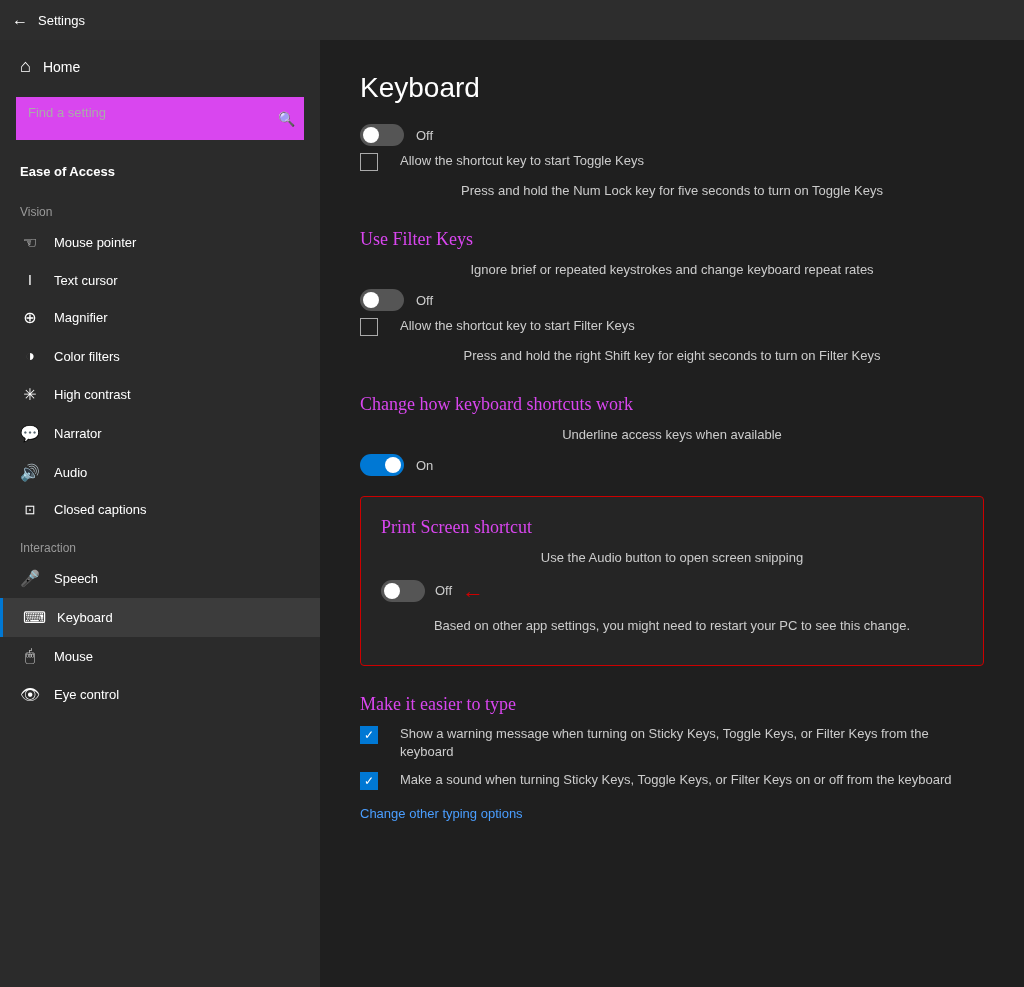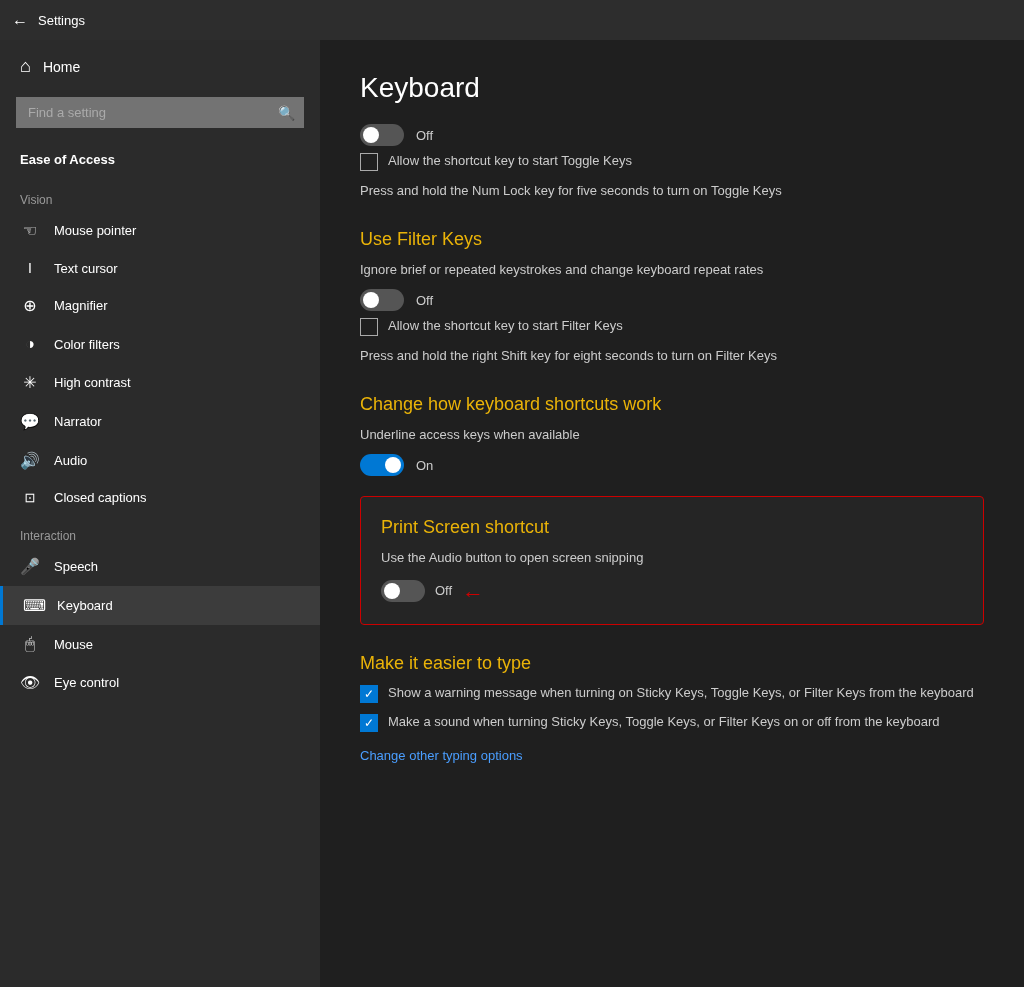--- a/index.html
+++ b/index.html
@@ -57,24 +57,24 @@
       padding: 16px 20px;
       cursor: pointer;
     }
     .sidebar-home .home-icon { font-size: 18px; }
     .search-box {
       margin: 4px 16px 16px;
       position: relative;
     }
     .search-box input {
       width: 100%;
-      background: #737373;
+      background: #d946ef;
       border: none;
       color: #ffffff;
-      padding: 8px 36px 8px 12px;
+      padding: 8px 36px 20px 12px;
       font-size: 13px;
       outline: none;
     }
     .search-box input::placeholder { color: #aaa; }
     .search-icon-btn {
       position: absolute;
       right: 8px;
       top: 50%;
       transform: translateY(-50%);
       color: #aaa;
@@ -149,21 +149,21 @@
       position: absolute;
       top: 3px;
     }
     .toggle.off .toggle-thumb { left: 3px; }
     .toggle.on .toggle-thumb { right: 3px; }
     .toggle-label { font-size: 13px; color: #cccccc; }
     
     .checkbox-row {
       display: flex;
       align-items: flex-start;
-      gap: 10px;
+      gap: 22px;
       margin-bottom: 10px;
     }
     .checkbox {
       width: 18px;
       height: 18px;
       border: 1px solid #aaa;
       background: transparent;
       flex-shrink: 0;
       margin-top: 1px;
       display: flex;
@@ -177,29 +177,31 @@
     .checkbox.checked::after {
       content: '✓';
       color: white;
       font-size: 12px;
     }
     .checkbox-text { font-size: 13px; color: #cccccc; line-height: 1.4; }
     
     .section-title {
       font-size: 18px;
       font-weight: 400;
-      color: #eab308;
+      color: #d946ef;
       margin-top: 28px;
       margin-bottom: 10px;
+      font-family: Liberation Serif, serif;
     }
     .section-desc {
       font-size: 13px;
       color: #cccccc;
       margin-bottom: 10px;
       line-height: 1.5;
+      text-align: center;
     }
     
     .highlight-box {
       border: 1.5px solid #cc0000;
       border-radius: 4px;
       padding: 20px;
       margin: 20px 0;
       background: #252525;
       position: relative;
     }
@@ -348,20 +350,21 @@
     <div class="highlight-box">
       <h2 class="section-title">Print Screen shortcut</h2>
       <p class="section-desc">Use the Audio button to open screen snipping</p>
       <div class="arrow-row">
         <div class="toggle off">
           <div class="toggle-thumb"></div>
         </div>
         <span class="toggle-label">Off</span>
         <span class="red-arrow">←</span>
       </div>
+      <p class="section-desc" style="margin-top:12px;">Based on other app settings, you might need to restart your PC to see this change.</p>
     </div>
 
     
     <h2 class="section-title">Make it easier to type</h2>
     <div class="checkbox-row">
       <div class="checkbox checked"></div>
       <span class="checkbox-text">Show a warning message when turning on Sticky Keys, Toggle Keys, or Filter Keys from the keyboard</span>
     </div>
     <div class="checkbox-row">
       <div class="checkbox checked"></div>

